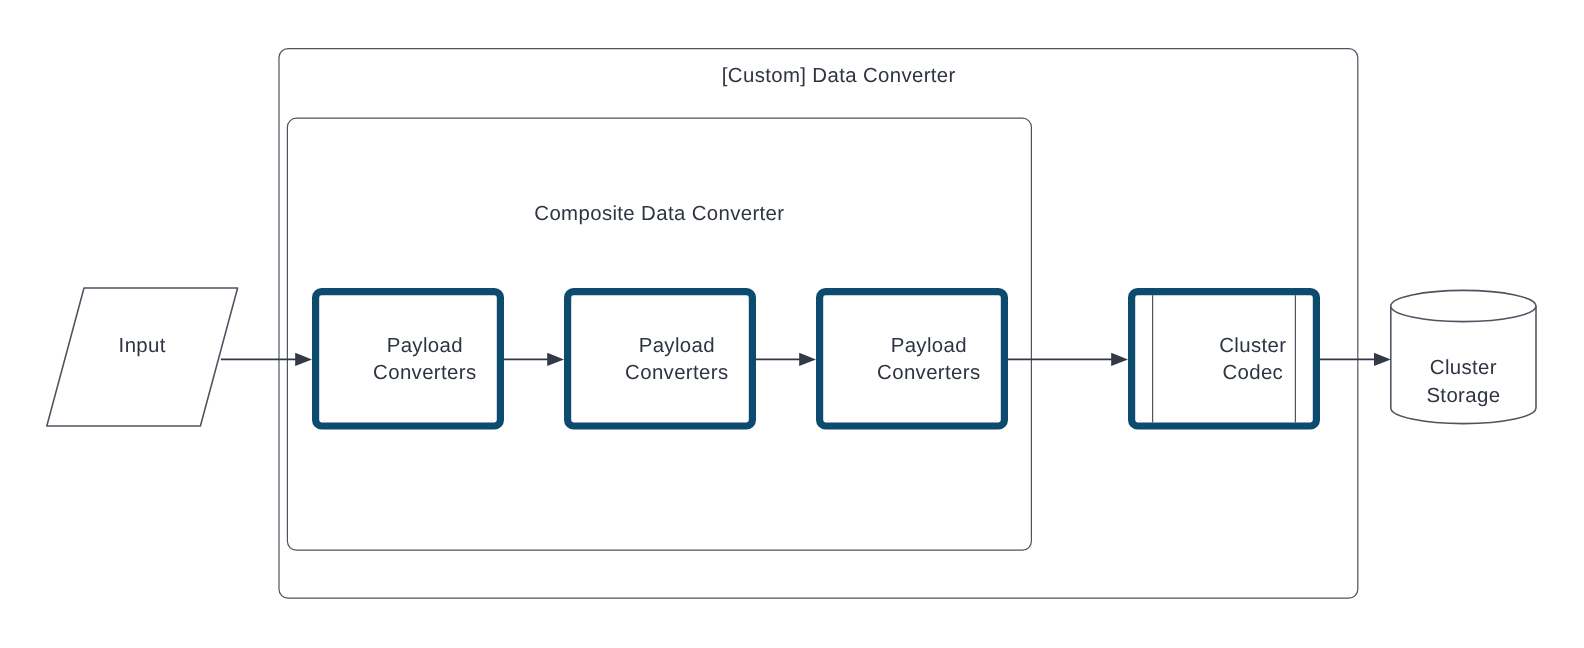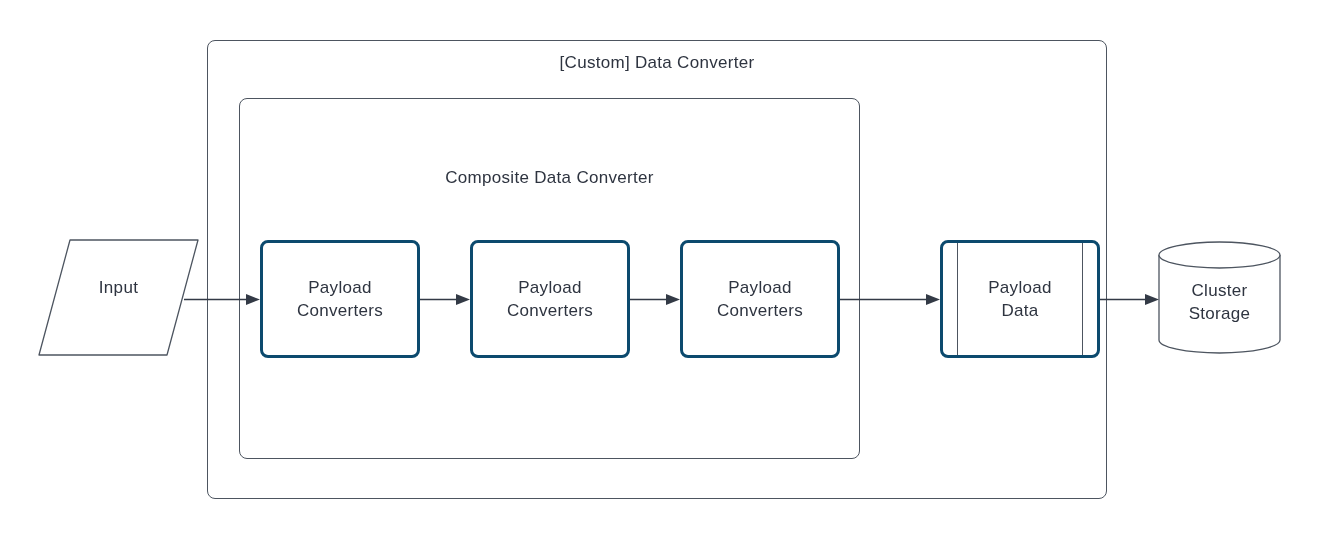--- a/index.html
+++ b/index.html
@@ -22,27 +22,27 @@
     position:absolute;
     width:100%;
     text-align:center;
     font-size:17px;
     line-height:22px;
     letter-spacing:0.3px;
     color:#2e3440;
   }
   .node-box{
     position:absolute;
-    border:3px solid #0c4a6e;
+    border:6px solid #0c4a6e;
     border-radius:8px;
     background:#ffffff;
     box-sizing:border-box;
     display:flex;
     align-items:center;
-    justify-content:center;
+    justify-content:flex-end;
   }
   .node-label{
     text-align:center;
     font-size:17px;
     line-height:23px;
     letter-spacing:0.3px;
     color:#2e3440;
   }
   .wrap120{max-width:120px;}
   .wrap100{max-width:100px;}
@@ -60,21 +60,21 @@
     justify-content:center;
     pointer-events:none;
   }
   svg{position:absolute;left:0;top:0;}
 </style>
 </head>
 <body>
 
 <div id="canvas">
 
-  <div class="container" style="left:207px;top:40px;width:900px;height:459px;">
+  <div class="container" style="left:232px;top:40px;width:900px;height:459px;padding-left:17px;">
     <div class="container-title" style="top:11px;">[Custom] Data Converter</div>
   </div>
 
   <div class="container" style="left:239px;top:98px;width:621px;height:361px;">
     <div class="container-title" style="top:44px;margin-top:24px;">Composite Data Converter</div>
   </div>
 
   <svg width="1320" height="540" viewBox="0 0 1320 540">
 
     <polygon points="70,240 198,240 167,355 39,355" fill="#ffffff" stroke="#4d5560" stroke-width="1.3" stroke-linejoin="round"></polygon>
@@ -120,20 +120,20 @@
     <div class="node-label wrap120">Payload Converters</div>
   </div>
 
   <div class="node-box" style="left:680px;top:240px;width:160px;height:118px;">
     <div class="node-label wrap120">Payload Converters</div>
   </div>
 
   <div class="node-box" style="left:940px;top:240px;width:160px;height:118px;">
     <div class="codec-bar" style="left:14px;"></div>
     <div class="codec-bar" style="right:14px;"></div>
-    <div class="node-label wrap100">Payload Data</div>
+    <div class="node-label wrap100">Cluster Codec</div>
   </div>
 
-  <div class="shape-label-overlay" style="left:1159px;top:238px;width:121px;height:111px;padding-top:16px;box-sizing:border-box;">
+  <div class="shape-label-overlay" style="left:1159px;top:254px;width:121px;height:111px;padding-top:16px;box-sizing:border-box;">
     <div class="node-label wrap84">Cluster Storage</div>
   </div>
 
 </div>
 
 </body></html>

